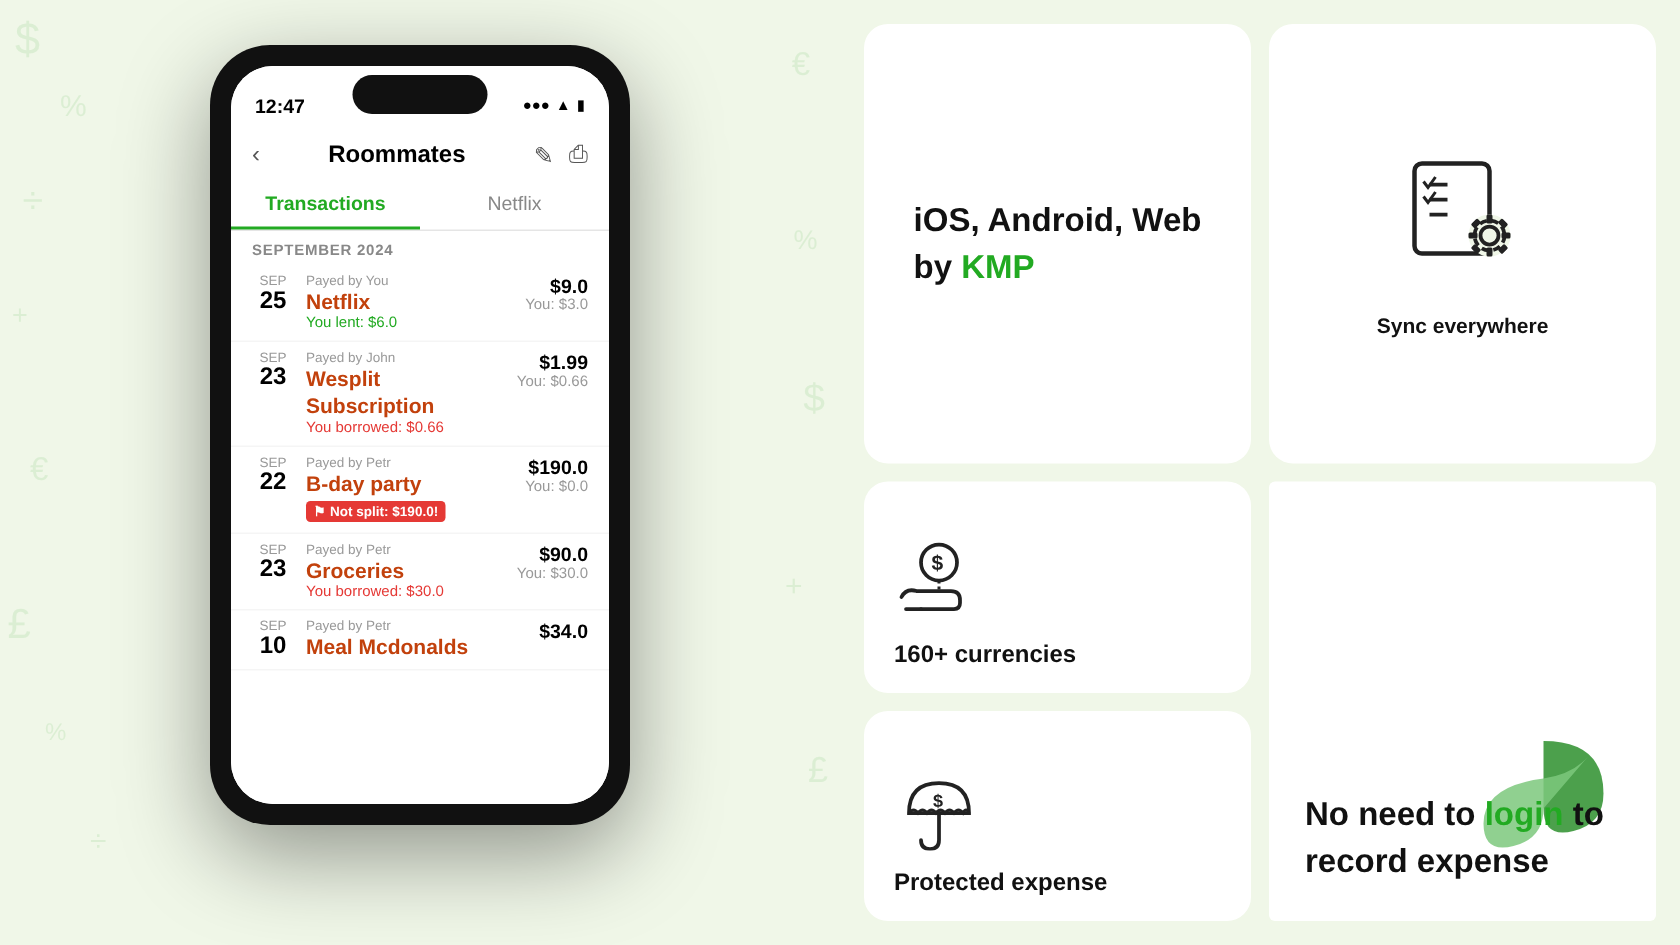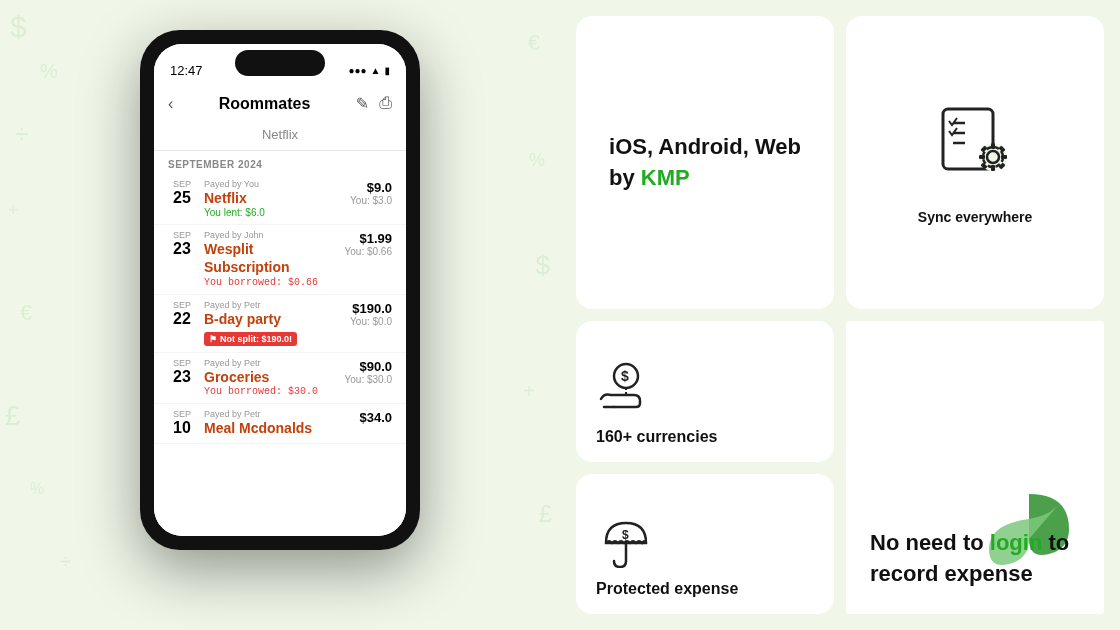--- a/index.html
+++ b/index.html
@@ -96,21 +96,21 @@
       display: flex;
       align-items: center;
       justify-content: space-between;
       padding: 0 16px;
       padding-top: 8px;
       flex-shrink: 0;
     }
 
     .status-time {
       font-size: 13px;
-      font-weight: 400;
+      font-weight: 700;
       color: #000;
     }
 
     .status-icons {
       display: flex;
       gap: 4px;
       align-items: center;
     }
 
     .status-icons span {
@@ -225,21 +225,20 @@
     }
 
     .txn-lent {
       font-size: 10px;
       color: #22aa22;
     }
 
     .txn-borrowed {
       font-size: 10px;
       color: #e53935;
-      font-family: Liberation Mono, monospace;
     }
 
     .txn-not-split {
       display: inline-flex;
       align-items: center;
       gap: 3px;
       background: #e53935;
       color: #fff;
       font-size: 9px;
       font-weight: 600;
@@ -350,20 +349,21 @@
         <div class="phone-nav">
           <span style="font-size:16px;color:#555;">‹</span>
           <span class="nav-title">Roommates</span>
           <div class="nav-icons">
             <span>✎</span>
             <span>⎙</span>
           </div>
         </div>
 
         <div class="phone-tabs">
+          <div class="phone-tab active">Transactions</div>
           <div class="phone-tab">Netflix</div>
         </div>
 
         <div class="phone-content">
           <div class="month-header">SEPTEMBER 2024</div>
 
           <div class="transaction-item">
             <div class="txn-date">
               <span class="month">SEP</span>
               <span class="day">25</span>

